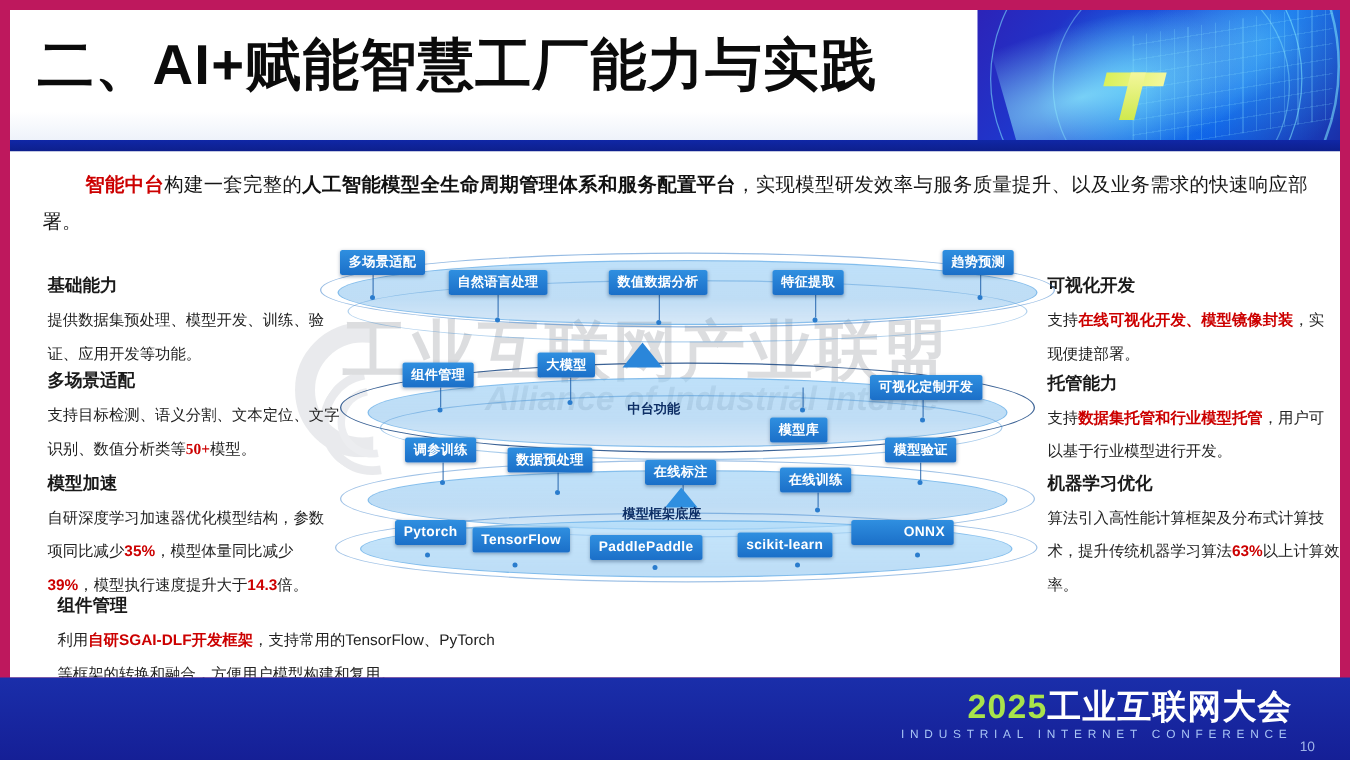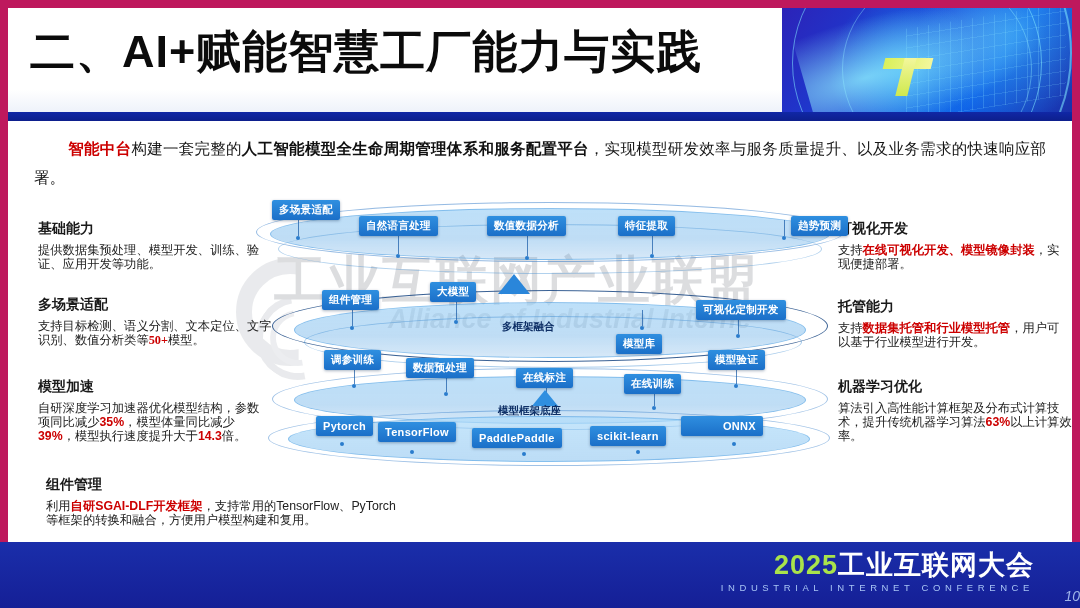--- a/index.html
+++ b/index.html
@@ -79,21 +79,21 @@
   }
   .intro .ind { display:inline-block; width:34px; }
   .red { color:#cc0000; font-weight:700; }
   .bold { font-weight:700; color:#111; }
   
   .blk { position:absolute; }
   .blk .h {
     font-size:14px; font-weight:700; color:#1a1a1a; margin-bottom:5px;
   }
   .blk .p {
-    font-size:12.3px; line-height:14px; color:#222;
+    font-size:12.3px; line-height:27px; color:#222;
   }
   .l1 { left:30px;  top:212px; width:238px; }
   .l2 { left:30px;  top:288px; width:238px;font-family:Liberation Serif, serif; }
   .l3 { left:30px;  top:370px; width:232px; }
   .l4 { left:38px;  top:468px; width:360px; }
   .r1 { left:830px; top:212px; width:232px; }
   .r2 { left:830px; top:290px; width:232px; }
   .r3 { left:830px; top:370px; width:236px; }
   .r4 { left:686px; top:468px; width:372px; }
   
@@ -186,22 +186,22 @@
   }
   .brand { position:absolute; right:46px; top:8px; text-align:right; }
   .brand-main { font-size:27px; font-weight:700; white-space:nowrap; line-height:30px; }
   .brand-year { color:#a9e34b; letter-spacing:1px; }
   .brand-cn   { color:#ffffff; letter-spacing:1px; }
   .brand-sub {
     font-size:9.5px; color:#a8c4f5; letter-spacing:4.6px; margin-top:2px;
     white-space:nowrap;
   }
   .pageno {
-    position:absolute; right:0; bottom:4px;
-    font-size:14px; color:#9fb4e8;font-style:italic;
+    position:absolute; right:28px; bottom:4px;
+    font-size:11px; color:#9fb4e8;
   }
 </style>
 </head>
 <body>
 
 <div class="slide">
  <div class="slide-inner">
 
   <div class="header">
     <div class="header-title">二、AI+赋能智慧工厂能力与实践</div>
@@ -289,41 +289,41 @@
     <div class="stem" style="left:273px; top:38px;  height:20px;"></div>
     <div class="node" style="left:271px; top:58px;"></div>
     <div class="pill" style="left:233px; top:18px;">数值数据分析</div>
 
     <div class="stem" style="left:398px; top:38px;  height:18px;"></div>
     <div class="node" style="left:396px; top:56px;"></div>
     <div class="pill" style="left:364px; top:18px;">特征提取</div>
 
     <div class="stem" style="left:530px; top:22px;  height:16px;"></div>
     <div class="node" style="left:528px; top:38px;"></div>
-    <div class="pill" style="left:500px; top:18px;margin-left:37px;">趋势预测</div>
+    <div class="pill" style="left:500px; top:2px;">趋势预测</div>
 
     <div class="stem" style="left:98px;  top:112px; height:16px;"></div>
     <div class="node" style="left:96px;  top:128px;"></div>
     <div class="pill" style="left:68px;  top:92px;">组件管理</div>
 
     <div class="stem" style="left:202px; top:104px; height:18px;"></div>
     <div class="node" style="left:200px; top:122px;"></div>
     <div class="pill" style="left:176px; top:84px;">大模型</div>
 
     <div class="tri" style="left:244px; top:76px;"></div>
 
     <div class="stem" style="left:388px; top:112px; height:16px;"></div>
     <div class="node" style="left:386px; top:128px;"></div>
     <div class="pill" style="left:362px; top:92px;margin-top:44px;">模型库</div>
 
     <div class="stem" style="left:484px; top:122px; height:14px;"></div>
     <div class="node" style="left:482px; top:136px;"></div>
     <div class="pill" style="left:442px; top:102px;">可视化定制开发</div>
 
-    <div class="caplabel" style="left:248px; top:122px;">多框架融合</div>
+    <div class="caplabel" style="left:248px; top:122px;">中台功能</div>
 
     <div class="stem" style="left:100px; top:172px; height:14px;"></div>
     <div class="node" style="left:98px;  top:186px;"></div>
     <div class="pill" style="left:70px;  top:152px;">调参训练</div>
 
     <div class="stem" style="left:192px; top:180px; height:14px;"></div>
     <div class="node" style="left:190px; top:194px;"></div>
     <div class="pill" style="left:152px; top:160px;">数据预处理</div>
 
     <div class="stem" style="left:292px; top:190px; height:12px;"></div>

